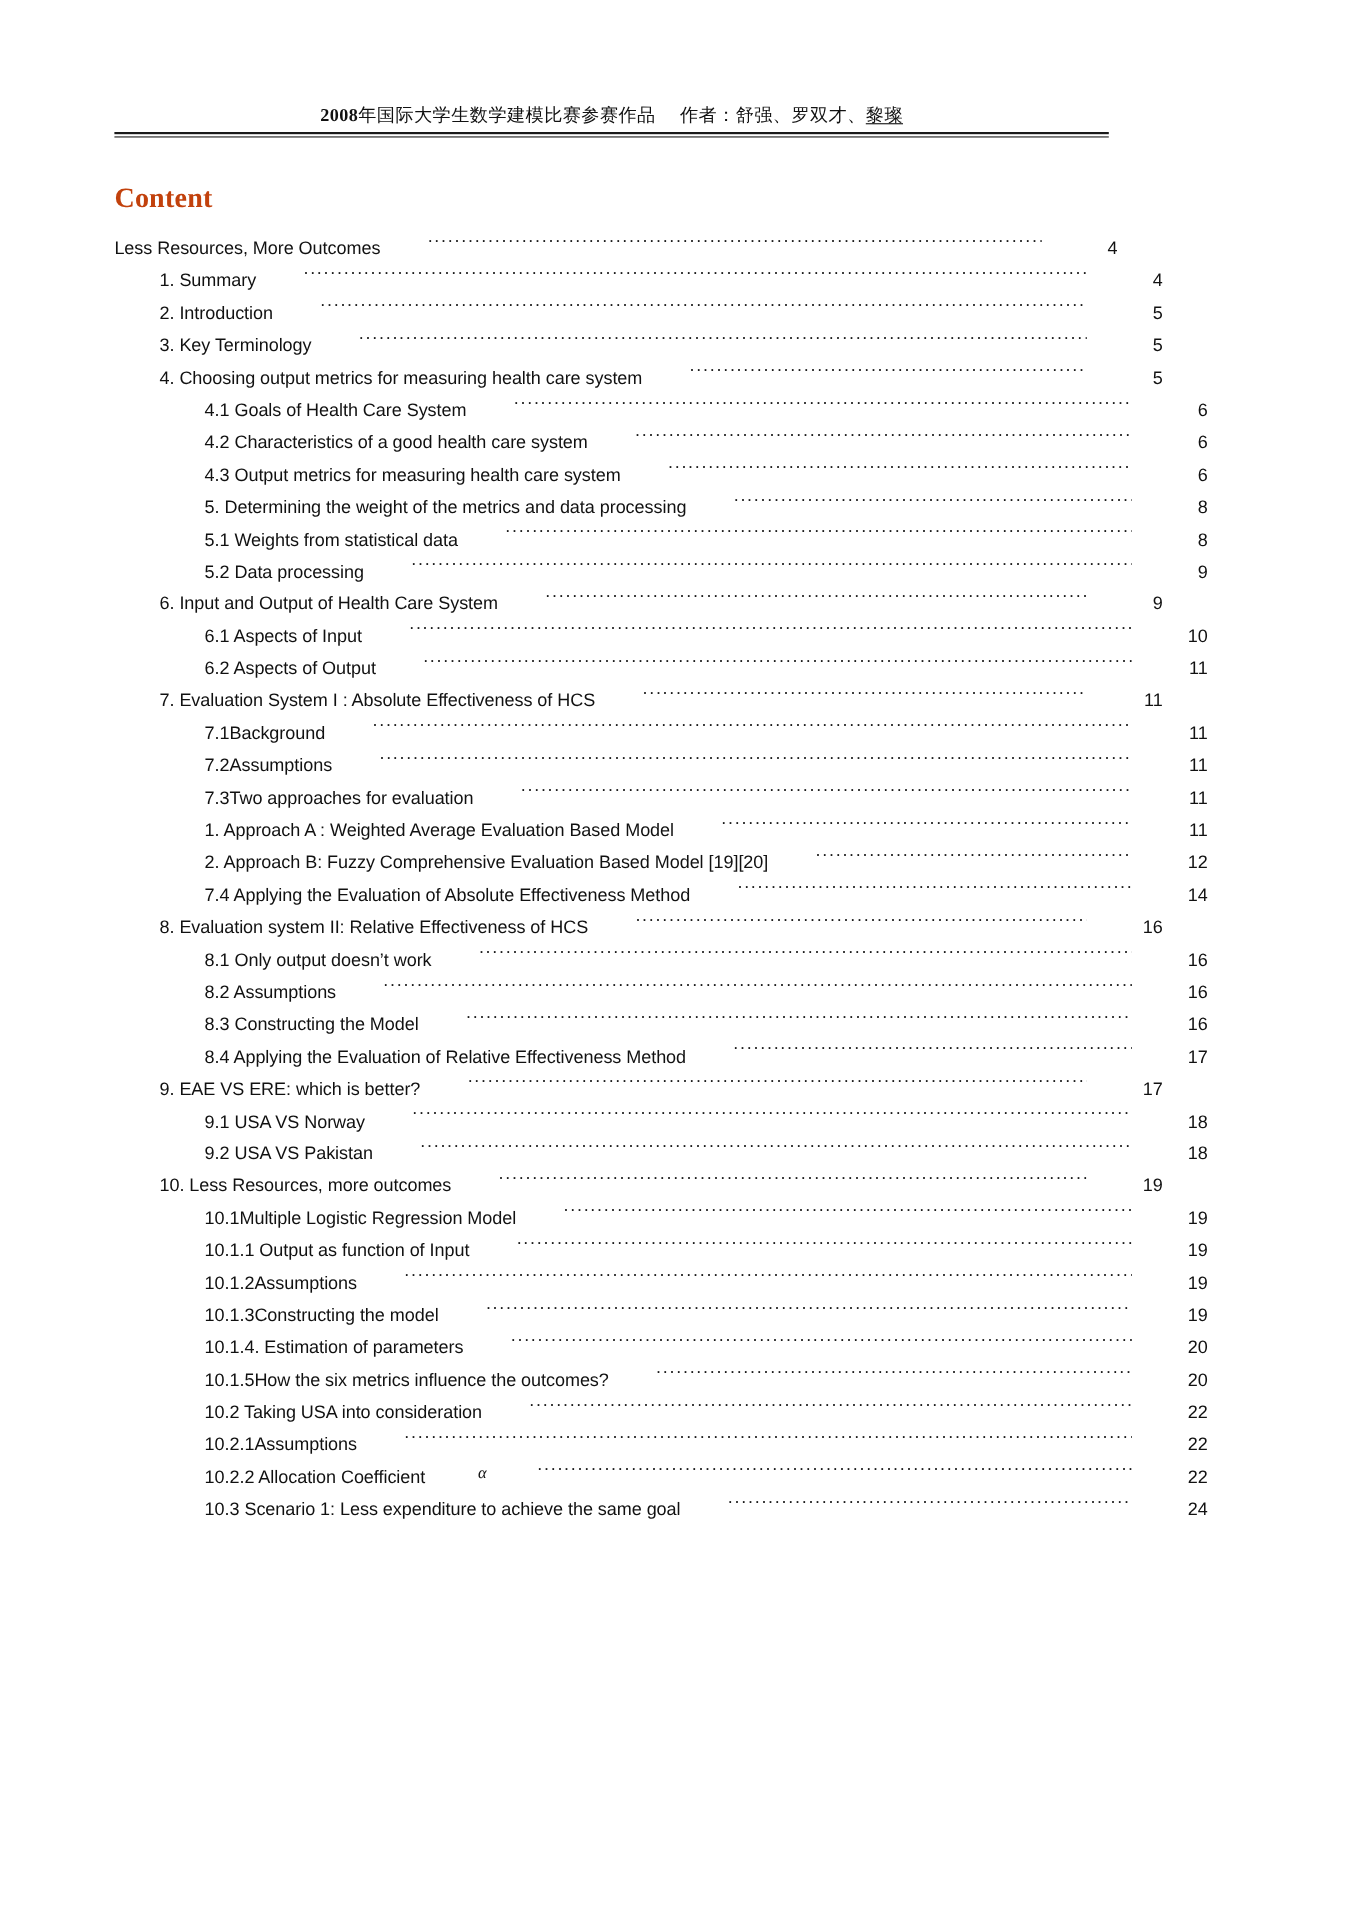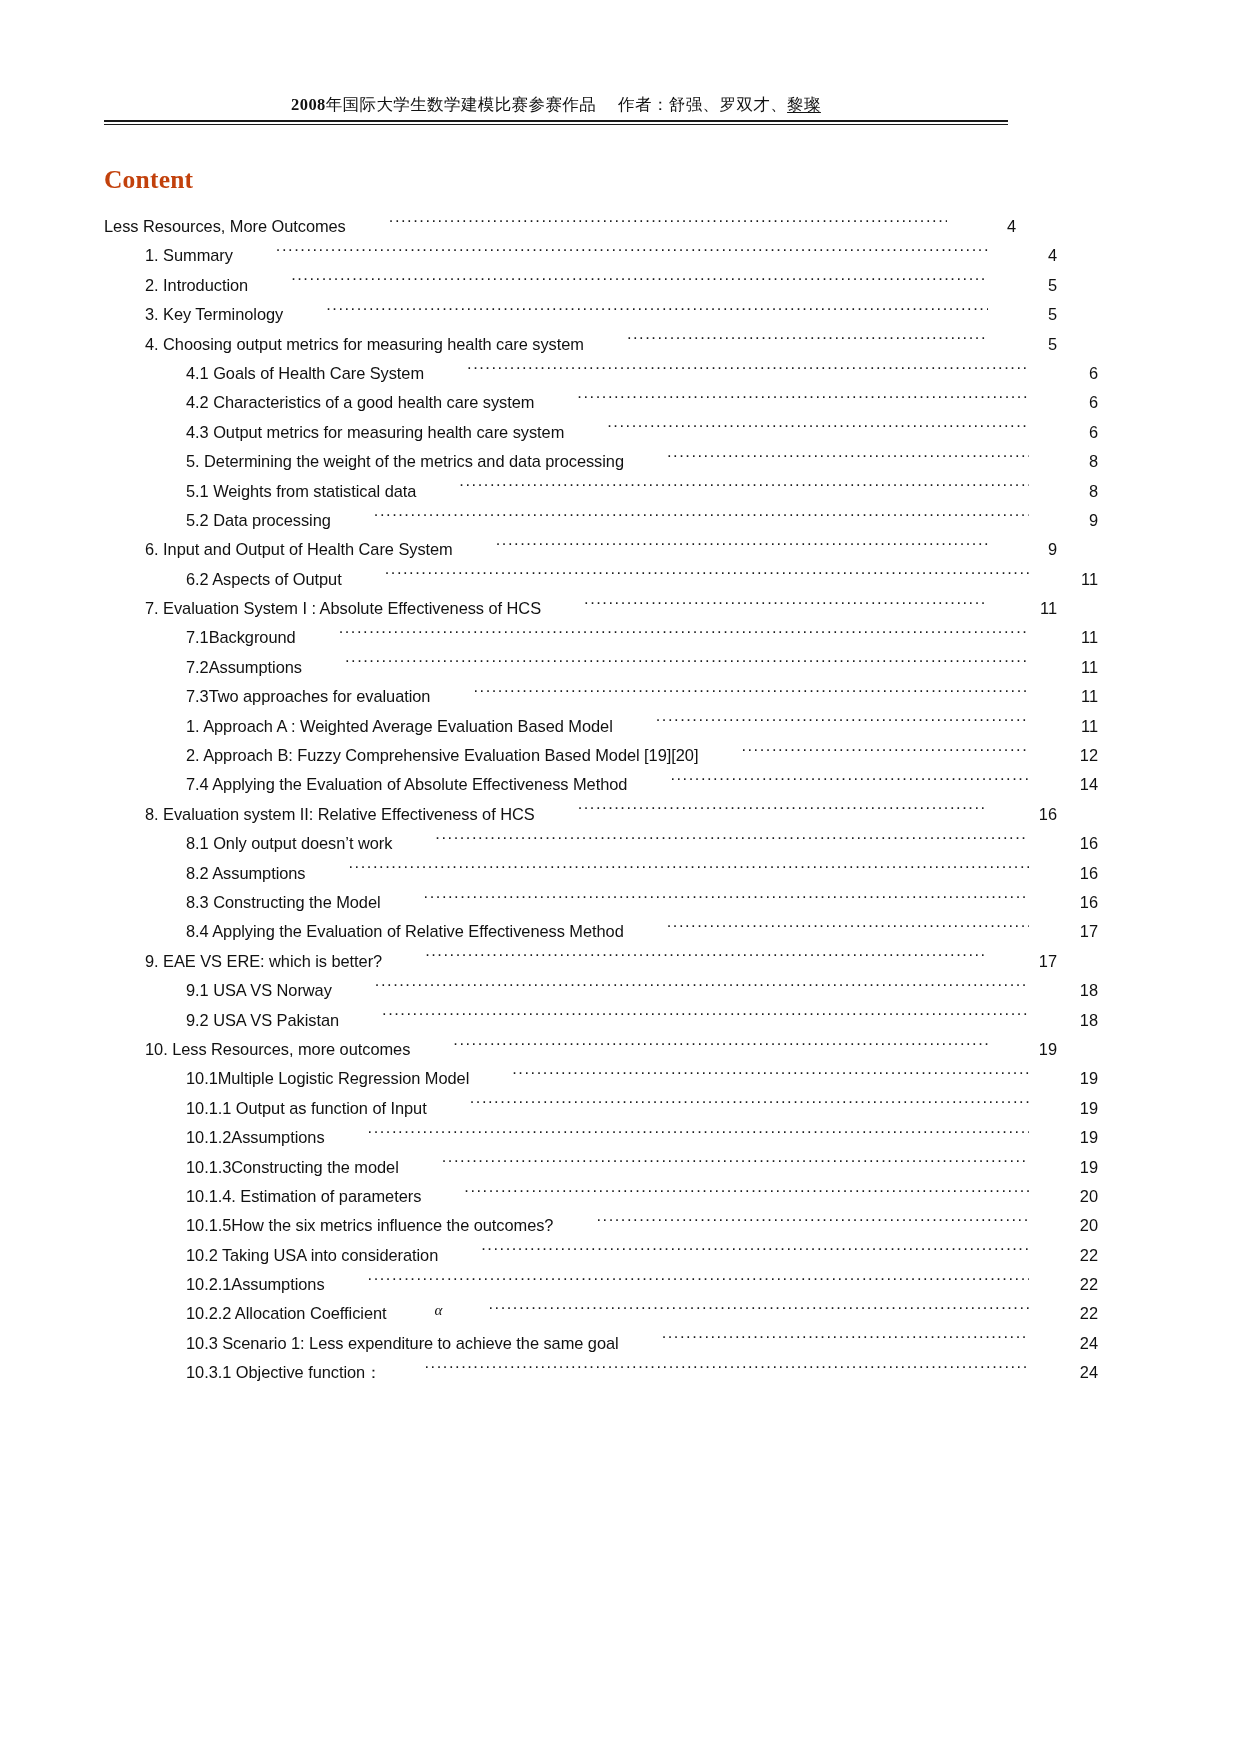--- a/index.html
+++ b/index.html
@@ -228,20 +228,25 @@
         <span class="lbl">5.2 Data processing </span>
         <span class="leader"></span>
         <span class="pg">9</span>
       </div>
       <div class="toc-entry lvl1">
         <span class="lbl">6. Input and Output of Health Care System </span>
         <span class="leader"></span>
         <span class="pg">9</span>
       </div>
       <div class="toc-entry lvl2">
+        <span class="lbl">6.1 Aspects of Input </span>
+        <span class="leader"></span>
+        <span class="pg">10</span>
+      </div>
+      <div class="toc-entry lvl2">
         <span class="lbl">6.2 Aspects of Output </span>
         <span class="leader"></span>
         <span class="pg">11</span>
       </div>
       <div class="toc-entry lvl1">
         <span class="lbl">7. Evaluation System I : Absolute Effectiveness of HCS</span>
         <span class="leader"></span>
         <span class="pg">11</span>
       </div>
       <div class="toc-entry lvl2">

